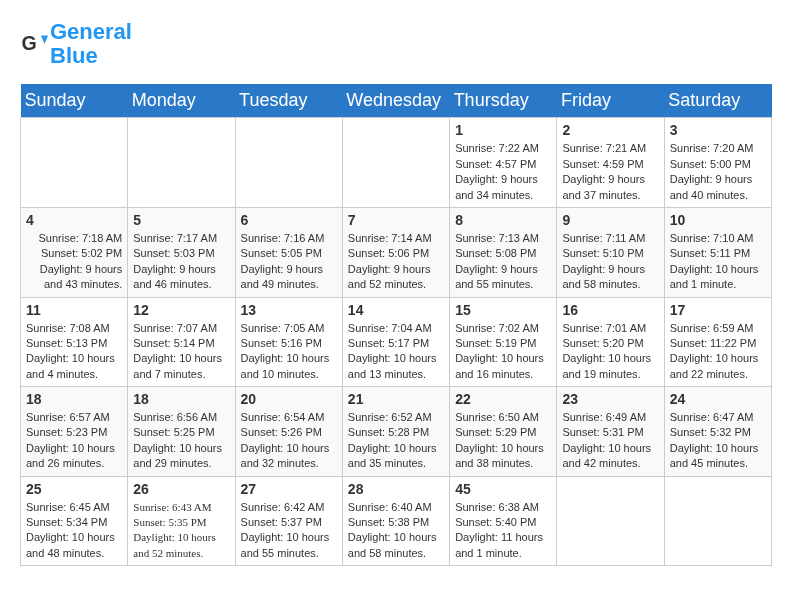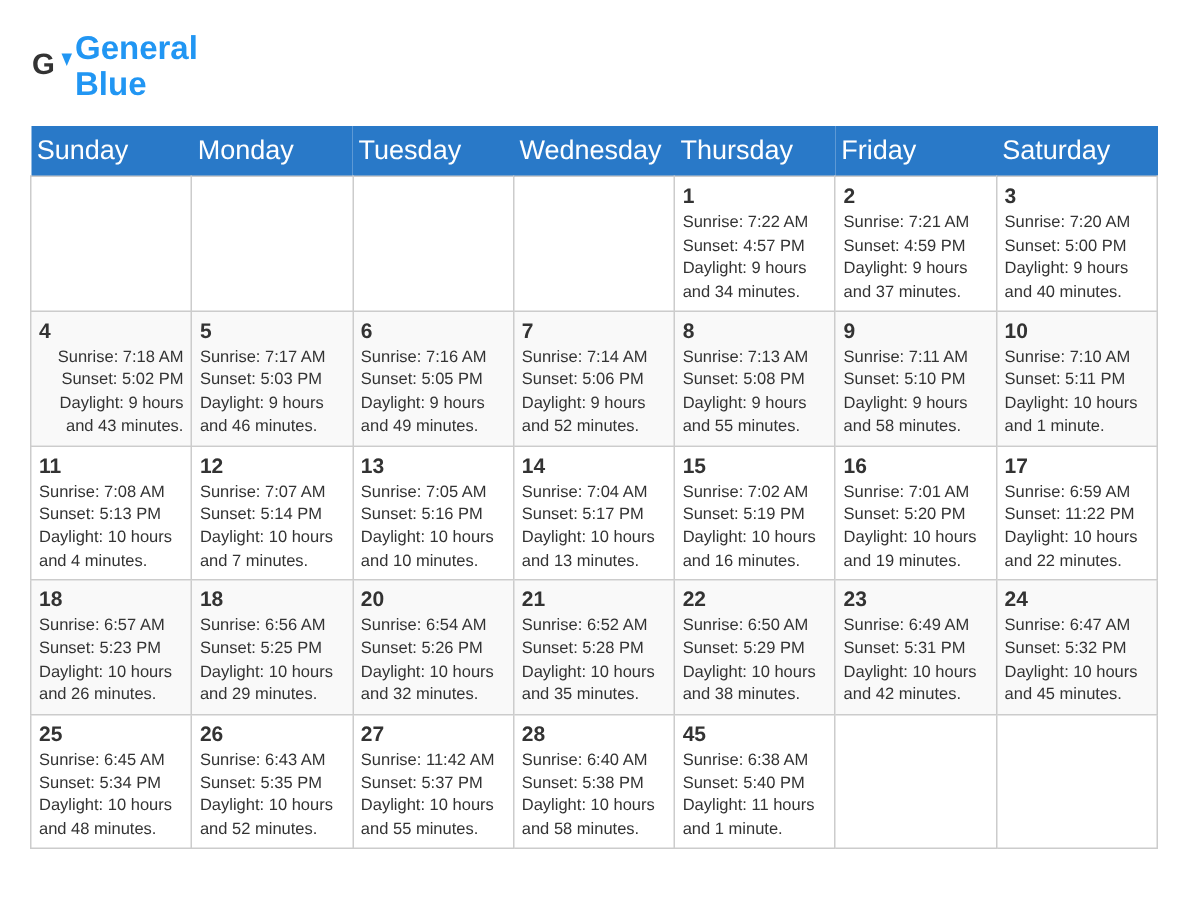--- a/index.html
+++ b/index.html
@@ -305,28 +305,28 @@
       <tr>
         <td>
           <span class="day-number">25</span>
           <div class="day-info" style="white-space: pre-line;">Sunrise: 6:45 AM
 Sunset: 5:34 PM
 Daylight: 10 hours
 and 48 minutes.</div>
         </td>
         <td>
           <span class="day-number">26</span>
-          <div class="day-info" style="white-space: pre-line;">Sunrise: 6:43 AM
+          <div class="day-info" style="white-space: pre-line; font-family: Liberation Serif, serif;">Sunrise: 6:43 AM
 Sunset: 5:35 PM
 Daylight: 10 hours
 and 52 minutes.</div>
         </td>
         <td>
           <span class="day-number">27</span>
-          <div class="day-info" style="white-space: pre-line;">Sunrise: 11:42 AM
+          <div class="day-info" style="white-space: pre-line;">Sunrise: 6:42 AM
 Sunset: 5:37 PM
 Daylight: 10 hours
 and 55 minutes.</div>
         </td>
         <td>
           <span class="day-number">28</span>
           <div class="day-info" style="white-space: pre-line;">Sunrise: 6:40 AM
 Sunset: 5:38 PM
 Daylight: 10 hours
 and 58 minutes.</div>

